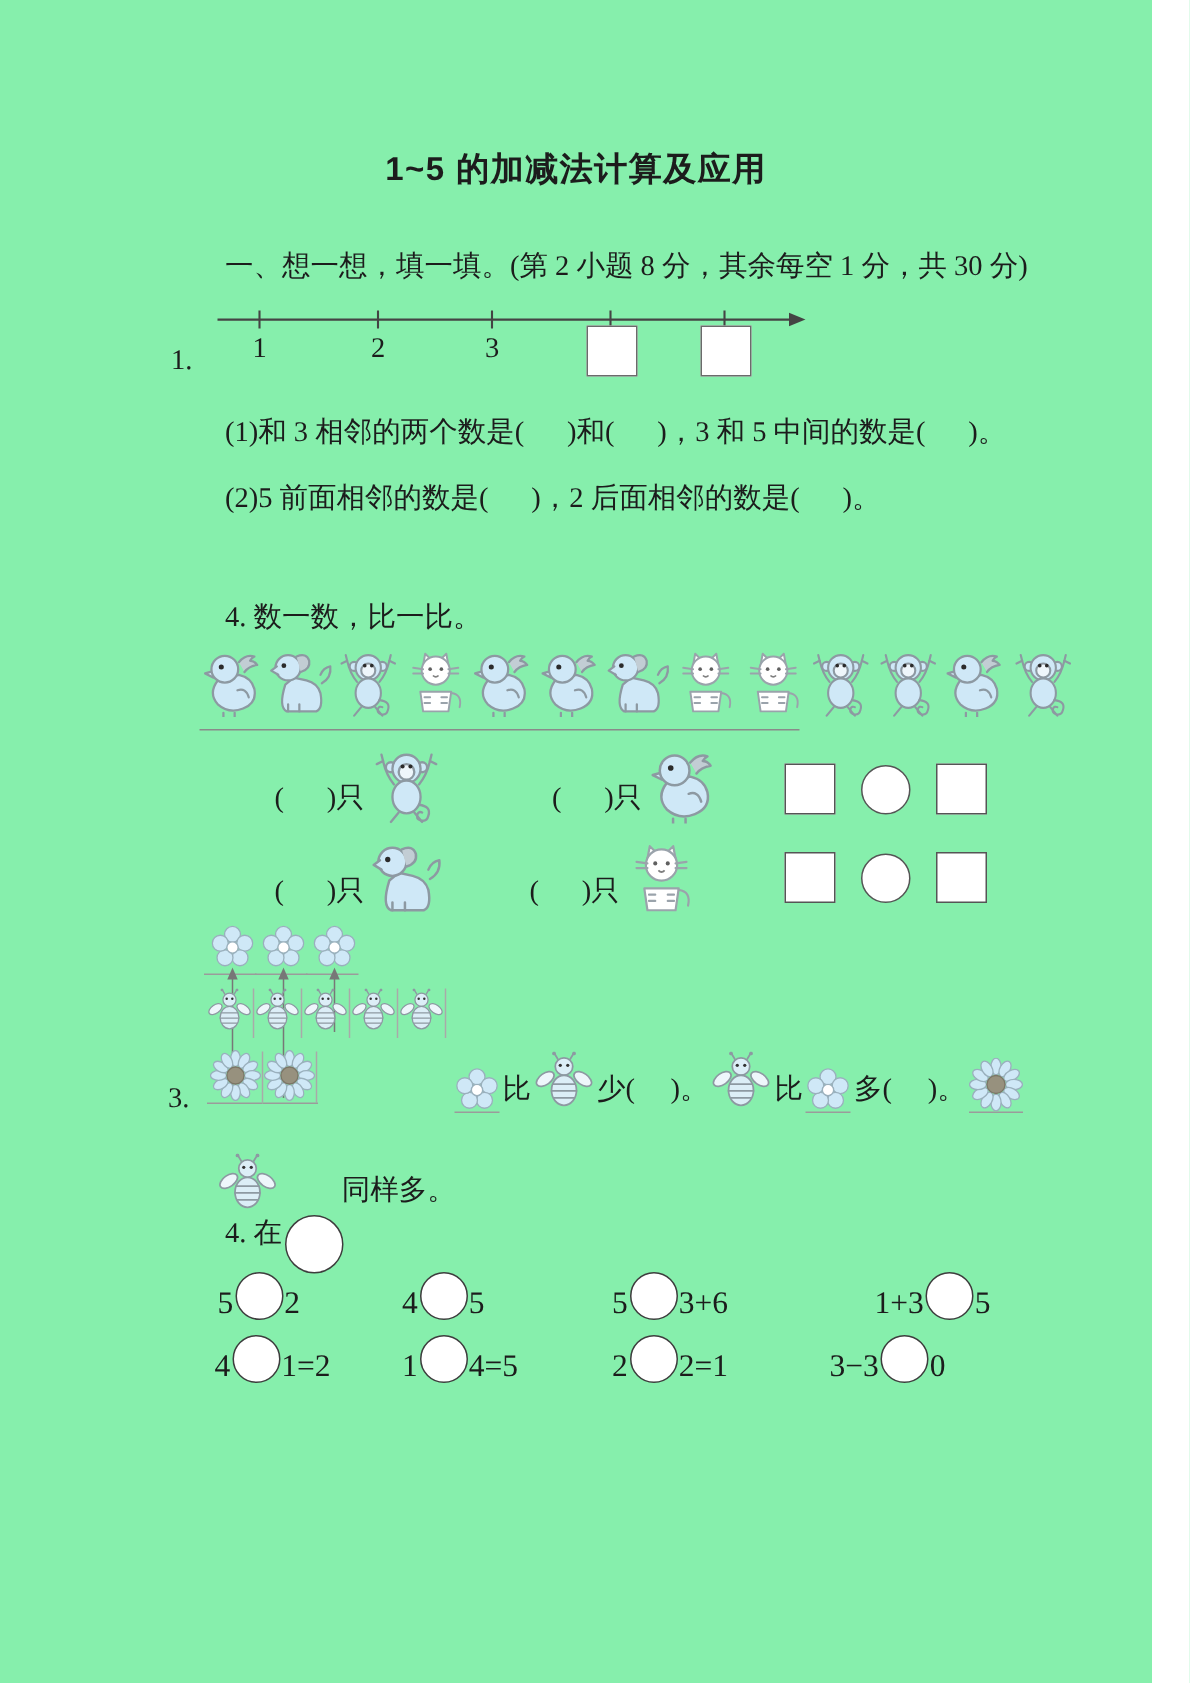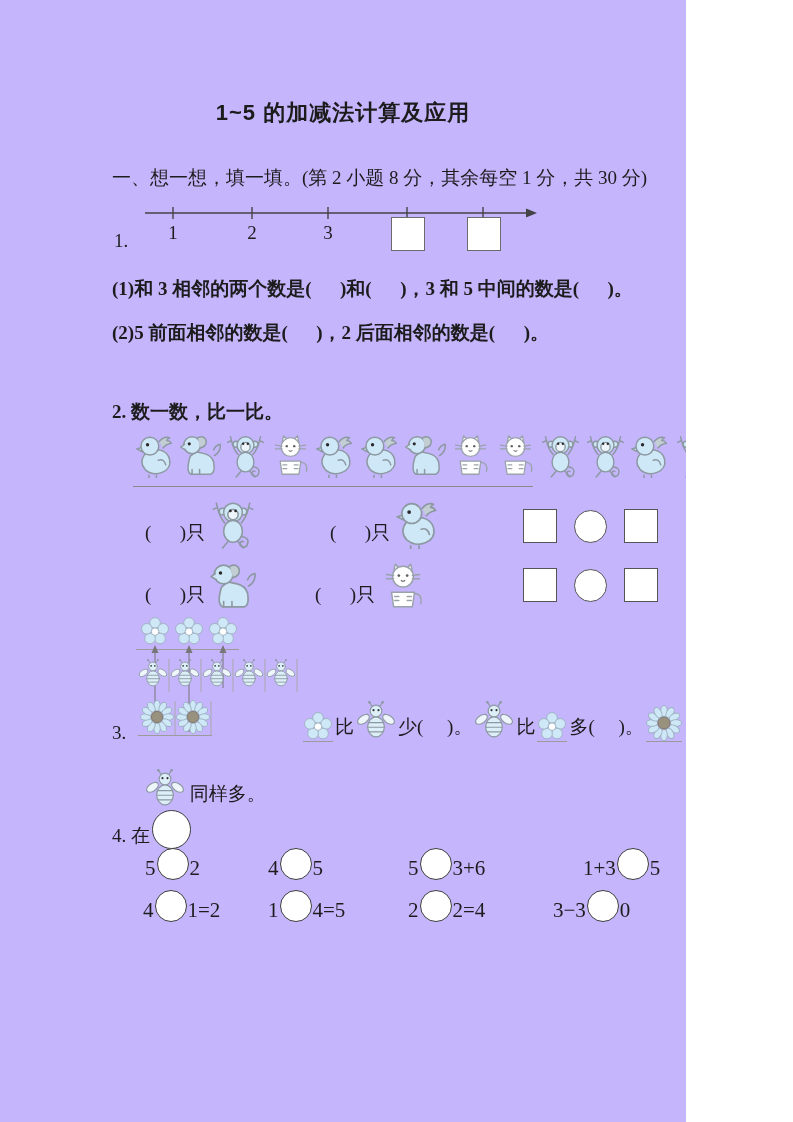--- a/index.html
+++ b/index.html
@@ -1,28 +1,28 @@
 <!DOCTYPE html>
 <html><head>
 <meta charset="utf-8">
 <style>
   html,body{margin:0;padding:0;background:#ffffff;}
-  .page{position:relative;width:686px;height:1122px;background:#c4b5fd;overflow:hidden;
+  .page{position:relative;width:768px;height:1122px;background:#86efac;overflow:hidden;
         font-family:"Liberation Serif","DejaVu Serif",serif;color:#1c1c1c;}
-  .txt{white-space:pre-wrap;font-size:19px;line-height:26px;}
+  .txt{white-space:pre-wrap;font-size:19px;line-height:26px;margin-left:38px;}
   .title{position:absolute;left:0;right:0;top:98px;text-align:center;
          font-size:22px;font-weight:700;letter-spacing:1px;font-family:"Liberation Sans","DejaVu Sans",sans-serif;}
   .heading{position:absolute;left:112px;top:165px;}
   
   .q1-line{position:absolute;left:112px;top:204px;width:450px;height:62px;}
   .q1-num{position:absolute;left:2px;top:26px;font-size:19px;}
   .nl-svg{position:absolute;left:0;top:0;}
   .nl-label{position:absolute;top:18px;font-size:19px;width:20px;text-align:center;}
   .nl-box{position:absolute;top:13px;width:32px;height:32px;border:1.5px solid #6b6b6b;background:#fff;}
-  .para{position:absolute;left:112px;width:600px;font-weight:bold;}
+  .para{position:absolute;left:112px;width:600px;}
   
   .animals-row{position:absolute;left:133px;top:427px;display:flex;}
   .animals-row svg{width:45px;height:57px;}
   .animals-underline{position:absolute;left:133px;top:486px;width:400px;height:1px;background:#8a8a8a;}
   .cg{position:absolute;display:flex;align-items:flex-end;}
   .cg .txt{margin-bottom:4px;}
   .cg svg{margin-left:3px;}
   .icon48{width:50px;height:52px;}
   .shape-row{position:absolute;display:flex;align-items:center;gap:17px;}
   .ans-square{width:32px;height:32px;border:1.5px solid #555;background:#fff;}
@@ -39,21 +39,21 @@
   .q3-num{position:absolute;left:0;top:110px;font-size:19px;}
   .q3-sentence{position:absolute;left:303px;top:700px;display:flex;align-items:flex-end;}
   .q3-sentence .txt{margin:0 2px 2px;}
   .uline{border-bottom:1px solid #9b9b9b;display:flex;}
   .pic-sm{width:30px;height:30px;}
   .pic-bee-md{width:40px;height:42px;}
   .pic-sf-md{width:36px;height:36px;}
   .q3-line2{position:absolute;left:145px;top:768px;display:flex;align-items:flex-end;}
   .q3-line2 .txt{margin-bottom:3px;}
   
-  .q4-head{position:absolute;left:112px;top:810px;display:flex;align-items:flex-end;}
+  .q4-head{position:absolute;left:112px;top:810px;display:flex;align-items:flex-start;}
   .q4-circ{width:37px;height:37px;border:1.5px solid #3d3d3d;border-radius:50%;margin:0 2px;background:#fff;}
   .eq{position:absolute;display:flex;align-items:flex-end;font-size:21px;}
   .eq .num{line-height:23px;white-space:pre;}
   .eq .circ{width:30px;height:30px;border:1.5px solid #3d3d3d;border-radius:50%;margin:0 1px;background:#fff;}
   .q5{position:absolute;left:112px;top:936px;}
   .hidden-defs{position:absolute;width:0;height:0;overflow:hidden;}
 </style>
 </head>
 <body>
 
@@ -173,21 +173,21 @@
     <span class="nl-label" style="left:51px">1</span>
     <span class="nl-label" style="left:130px">2</span>
     <span class="nl-label" style="left:206px">3</span>
     <div class="nl-box" style="left:279px"></div>
     <div class="nl-box" style="left:355px"></div>
   </div>
 
   <div class="para txt" style="top:276px">(1)和 3 相邻的两个数是(      )和(      )，3 和 5 中间的数是(      )。</div>
   <div class="para txt" style="top:320px">(2)5 前面相邻的数是(      )，2 后面相邻的数是(      )。</div>
 
-  <div class="para txt" style="top:399px">2. 数一数，比一比。</div>
+  <div class="para txt" style="top:399px">4. 数一数，比一比。</div>
   <div class="animals-row">
       <span style="display: flex; width: 45px; height: 57px;">
         <svg viewBox="0 0 48 48" style="width: 100%; height: 100%;">
           <use href="#sym-bird"></use>
         </svg>
       </span>
       <span style="display: flex; width: 45px; height: 57px;">
         <svg viewBox="0 0 48 48" style="width: 100%; height: 100%;">
           <use href="#sym-dog"></use>
         </svg>
@@ -438,21 +438,21 @@
     <span class="num">1=2</span>
   </div>
   <div class="eq" style="left:268px;top:890px">
     <span class="num">1</span>
     <span class="circ"></span>
     <span class="num">4=5</span>
   </div>
   <div class="eq" style="left:408px;top:890px">
     <span class="num">2</span>
     <span class="circ"></span>
-    <span class="num">2=4</span>
+    <span class="num">2=1</span>
   </div>
   <div class="eq" style="left:553px;top:890px">
     <span class="num">3−3</span>
     <span class="circ"></span>
     <span class="num">0</span>
   </div>
 
 
 </div>
 

